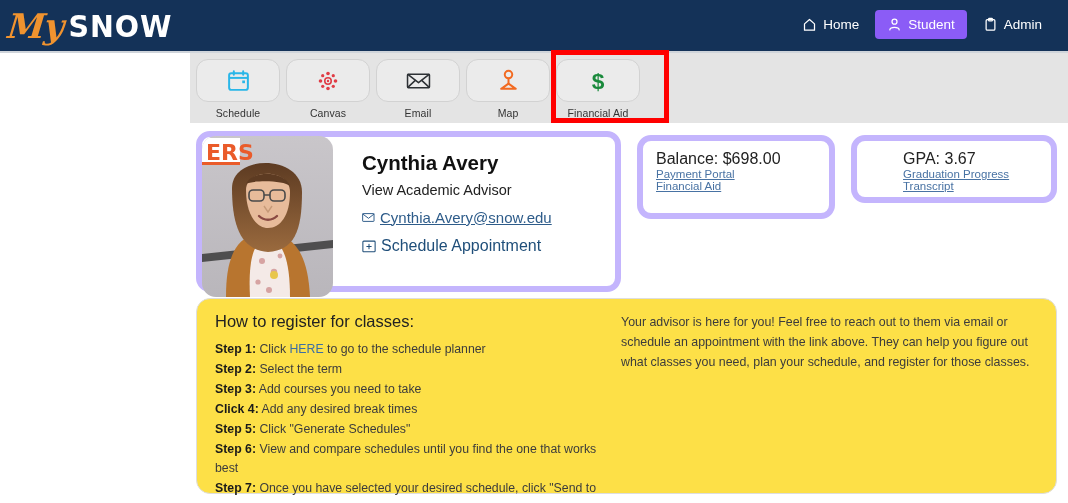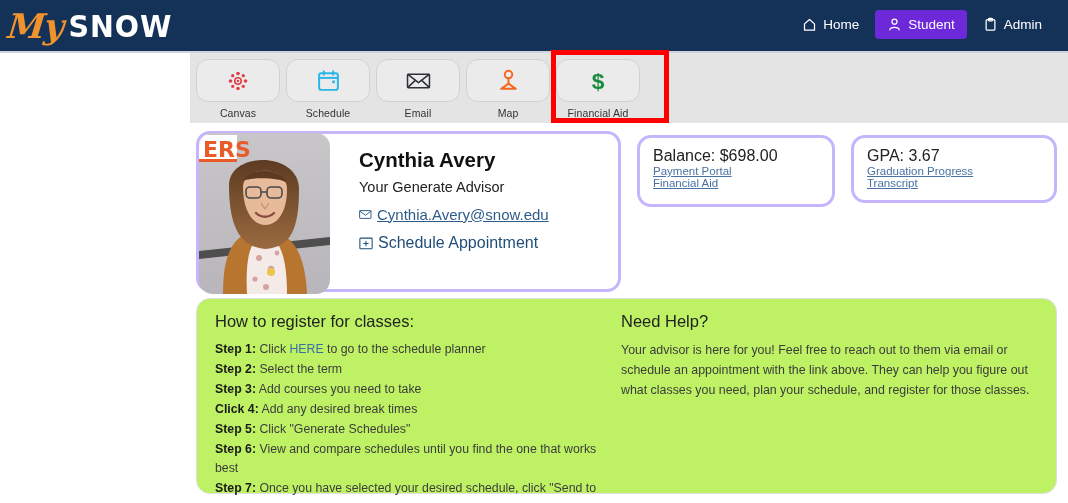--- a/index.html
+++ b/index.html
@@ -36,21 +36,21 @@
   }
 
   #nav-links { position:absolute; right:14px; top:10px; display:flex; gap:4px; }
   .nav-item {
     display:flex; align-items:center; gap:6px;
     color:#ffffff; font-size:13.5px;
     padding:7px 12px; border-radius:4px;
     white-space:nowrap;
     cursor:pointer;
   }
-  .nav-item.active { background:#6d28d9; }
+  .nav-item.active { background:#8b5cf6; }
   .nav-ico { display:inline-flex; width:15px; height:15px; }
   .nav-ico svg { width:15px; height:15px; display:block; }
 
   
   #tilebar {
     position:absolute; left:190px; top:53px; width:878px; height:70px;
     background:#e4e4e4;
   }
   #tiles { display:flex; gap:6px; padding:6px 0 0 6px; }
   .tile { width:84px; display:flex; flex-direction:column; align-items:center; cursor:pointer; }
@@ -63,25 +63,25 @@
   .tile-ico svg { display:block; }
 
   #highlight-box {
     position:absolute; left:551px; top:50px; width:118px; height:73px;
     border:5px solid #ff0000; pointer-events:none;
   }
 
   
   .card {
     position:absolute; background:#ffffff;
-    border:3px solid #c4b5fd; border-radius:14px;
+    border:6px solid #c4b5fd; border-radius:14px;
   }
   #advisor-card { left:196px; top:131px; width:425px; height:161px; }
-  #balance-card { left:637px; top:135px; width:198px; height:72px; }
-  #gpa-card     { left:851px; top:135px; width:206px; height:68px; }
+  #balance-card { left:637px; top:135px; width:198px; height:84px; }
+  #gpa-card     { left:851px; top:135px; width:206px; height:68px;padding-left:33px; }
 
   #advisor-photo {
     position:absolute; left:0px; top:-1px; width:131px; height:161px;
     border-radius:14px; overflow:hidden;
   }
   #advisor-photo svg { display:block; width:131px; height:161px; }
 
   #advisor-info { position:absolute; left:148px; top:14px;margin-left:12px; }
   .advisor-name { font-size:20.5px; font-weight:bold; color:#111; line-height:1.15; }
   .advisor-role { font-size:14.5px; color:#222; margin-top:7px; }
@@ -97,21 +97,21 @@
   .card-link {
     display:block; font-size:11.5px; color:#4872a3;
     text-decoration:underline; cursor:pointer;
     width:max-content;
   }
   .card-pad { padding:9px 0 0 13px; }
 
   
   #bottom-card {
     position:absolute; left:196px; top:298px; width:861px; height:196px;
-    background:#bef264; border:1px solid #dedede; border-radius:14px;
+    background:#fde047; border:1px solid #dedede; border-radius:14px;
   }
   #steps-col { position:absolute; left:18px; top:13px; width:400px; }
   #help-col  { position:absolute; left:424px; top:13px; width:415px; }
   .sec-title { font-size:16.5px; color:#222; margin-bottom:9px; }
   .step-line { font-size:12.3px; color:#3c3c3c; line-height:1.62; }
   .step-line b { color:#1a1a1a; }
   .step-link { color:#3b6ea5; cursor:pointer; }
   .help-body { font-size:12.4px; color:#3c3c3c; line-height:1.62; }
 </style>
 </head>
@@ -151,20 +151,34 @@
         </svg>
       </span>
       <span>Admin</span>
     </div>
 
   </div>
 </div>
 
 <div id="tilebar">
   <div id="tiles">
+
+    <div class="tile">
+      <div class="tile-box">
+        <span class="tile-ico">
+          <svg width="25" height="25" viewBox="0 0 24 24" fill="none" stroke="#29b6e8" stroke-width="1.9">
+            <rect x="3" y="5" width="18" height="16" rx="2"></rect>
+            <path d="M3 9.5 H21"></path>
+            <path d="M7.5 3.2 V6.5 M16.5 3.2 V6.5" stroke-linecap="round"></path>
+            <rect x="15.6" y="12" width="2.6" height="2.6" fill="#29b6e8" stroke="none"></rect>
+          </svg>
+        </span>
+      </div>
+      <div class="tile-label">Schedule</div>
+    </div>
 
     <div class="tile">
       <div class="tile-box">
         <span class="tile-ico">
           <svg width="24" height="24" viewBox="0 0 40 40">
             <g fill="#e03c45">
               <circle cx="20" cy="20" r="5.4" fill="none" stroke="#e03c45" stroke-width="2.6"></circle>
               <circle cx="20" cy="20" r="2" fill="#e03c45"></circle>
               <circle cx="20" cy="7.5" r="3"></circle>
                 <circle cx="20" cy="32.5" r="3"></circle>
@@ -172,34 +186,20 @@
                 <circle cx="32.5" cy="20" r="3"></circle>
               <circle cx="11.2" cy="11.2" r="2.7"></circle>
                 <circle cx="28.8" cy="28.8" r="2.7"></circle>
               <circle cx="28.8" cy="11.2" r="2.7"></circle>
                 <circle cx="11.2" cy="28.8" r="2.7"></circle>
             </g>
           </svg>
         </span>
       </div>
       <div class="tile-label">Canvas</div>
-    </div>
-
-    <div class="tile">
-      <div class="tile-box">
-        <span class="tile-ico">
-          <svg width="25" height="25" viewBox="0 0 24 24" fill="none" stroke="#29b6e8" stroke-width="1.9">
-            <rect x="3" y="5" width="18" height="16" rx="2"></rect>
-            <path d="M3 9.5 H21"></path>
-            <path d="M7.5 3.2 V6.5 M16.5 3.2 V6.5" stroke-linecap="round"></path>
-            <rect x="15.6" y="12" width="2.6" height="2.6" fill="#29b6e8" stroke="none"></rect>
-          </svg>
-        </span>
-      </div>
-      <div class="tile-label">Schedule</div>
     </div>
 
     <div class="tile">
       <div class="tile-box">
         <span class="tile-ico">
           <svg width="27" height="27" viewBox="0 0 32 32" fill="none" stroke="#2d3135" stroke-width="1.8" stroke-linejoin="round">
             <rect x="3" y="8.5" width="26" height="16" rx="1"></rect>
             <path d="M3 8.5 L16 18.5 L29 8.5"></path>
             <path d="M3 24.5 L12.5 15.5 M29 24.5 L19.5 15.5"></path>
           </svg>
@@ -271,21 +271,21 @@
         <rect x="47" y="54" width="15" height="11" rx="4"></rect>
         <rect x="68" y="54" width="15" height="11" rx="4"></rect>
         <path d="M62 59 H68"></path>
       </g>
       <path d="M57 80 C62 85 70 85 75 80" stroke="#8a4a42" stroke-width="2.4" fill="none" stroke-linecap="round"></path>
       <path d="M62 70 L66 76 L70 70" stroke="#c79a78" stroke-width="1.4" fill="none"></path>
     </svg>
   </div>
   <div id="advisor-info">
     <div class="advisor-name">Cynthia Avery</div>
-    <div class="advisor-role">Your Generate Advisor</div>
+    <div class="advisor-role">View Academic Advisor</div>
 
     <div class="advisor-link-row">
       <span class="mini-ico">
         <svg width="13" height="11" viewBox="0 0 16 12" fill="none" stroke="#2e5c8a" stroke-width="1.2">
           <rect x="0.8" y="1.2" width="14" height="9.6" rx="0.6"></rect>
           <path d="M0.8 1.6 L8 7 L15 1.6"></path>
         </svg>
       </span>
       <span class="advisor-email">Cynthia.Avery@snow.edu</span>
     </div>
@@ -328,17 +328,16 @@
         <div class="step-line"><b>Step 3:</b> Add courses you need to take</div>
         <div class="step-line"><b>Click 4:</b> Add any desired break times</div>
         <div class="step-line"><b>Step 5:</b> Click "Generate Schedules"</div>
         <div class="step-line"><b>Step 6:</b> View and compare schedules until you find the one that works best</div>
         <div class="step-line"><b>Step 7:</b> Once you have selected your desired schedule, click "Send to Shopping Cart"</div>
       </div>
 
   </div>
 
   <div id="help-col">
-    <div class="sec-title">Need Help?</div>
     <div class="help-body">Your advisor is here for you! Feel free to reach out to them via email or schedule an appointment with the link above. They can help you figure out what classes you need, plan your schedule, and register for those classes.</div>
   </div>
 
 </div>
 
 </body></html>

